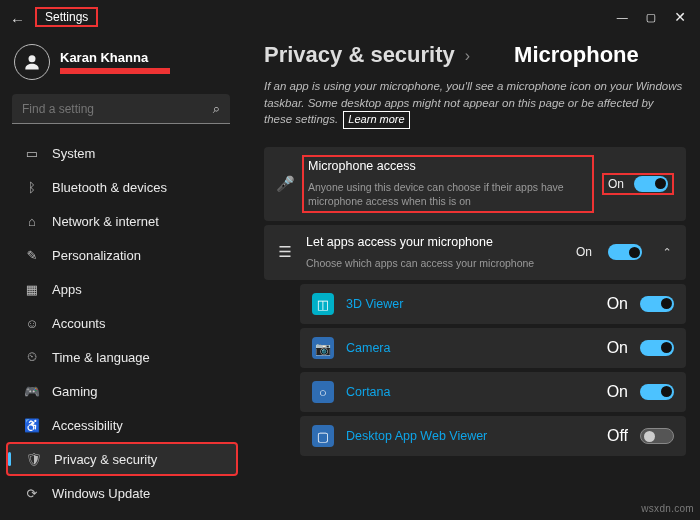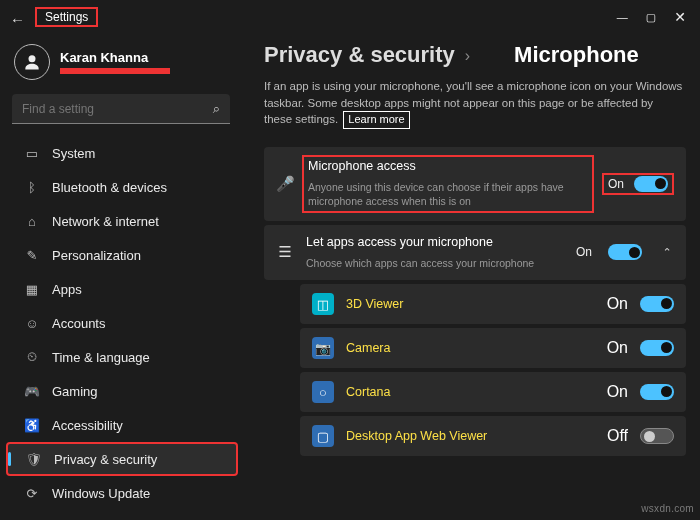--- a/index.html
+++ b/index.html
@@ -39,21 +39,21 @@
   .side-item .ic { width: 16px; height: 16px; display: flex; align-items: center; justify-content: center; font-size: 13px; color: #bbb; }
   .side-item.redbox { border: 2px solid #e33; }
 
   
   .main { flex: 1; padding: 8px 14px 0 20px; overflow: hidden; position: relative; }
   .crumb { display: flex; align-items: baseline; gap: 10px; margin-bottom: 10px; }
   .crumb .p1 { font-size: 22px; font-weight: 600; color: #ddd; }
   .crumb .sep { color: #888; font-size: 16px; position: relative; top: -1px; }
   .crumb .p2 { font-size: 22px; font-weight: 600; color: #fff; margin-left: 34px; }
 
-  .desc { font-size: 11.5px; color: #bcbcbc; line-height: 1.45; margin-bottom: 18px; max-width: 420px; }
+  .desc { font-size: 11.5px; color: #bcbcbc; line-height: 1.45; margin-bottom: 18px; max-width: 420px; font-style: italic; }
   .learn { display: inline-block; border: 1.5px solid #fff; color: #fff; padding: 0 4px; font-size: 11px; margin-left: 2px; }
 
   .setting-card { background: #2b2b2b; border-radius: 4px; margin-bottom: 4px; display: flex; align-items: center; padding: 10px 12px; gap: 12px; }
   .setting-card .lead-ic { width: 18px; font-size: 15px; color: #ddd; text-align: center; }
   .setting-card .txt { flex: 1; }
   .setting-card .ttl { font-size: 12.5px; color: #fff; }
   .setting-card .sub { font-size: 10.5px; color: #9a9a9a; line-height: 1.3; margin-top: 8px; }
   .setting-card .state { font-size: 12px; color: #eee; margin-right: 4px; }
   .toggle { width: 34px; height: 16px; border-radius: 9px; position: relative; }
   .toggle.on { background: #4cc2ff; }
@@ -61,21 +61,21 @@
   .toggle .knob { width: 11px; height: 11px; border-radius: 50%; background: #111; position: absolute; top: 2.2px; }
   .toggle.on .knob { right: 2.5px; background: #111; }
   .toggle.off .knob { left: 2.5px; background: #ccc; }
   .chev { width: 14px; text-align: center; color: #ccc; font-size: 11px; margin-left: 6px; }
 
   .redcell { border: 2px solid #e33; padding: 2px 4px; margin: -2px -4px; }
   .redbox-inline { border: 2px solid #e33; padding: 1px 4px; display: inline-flex; align-items: center; gap: 6px; }
 
   .app-row { background: #2b2b2b; border-radius: 4px; margin: 0 0 4px 36px; display: flex; align-items: center; padding: 9px 12px; gap: 12px; }
   .app-ic { width: 22px; height: 22px; border-radius: 4px; display: flex; align-items: center; justify-content: center; font-size: 13px; }
-  .app-row .name { flex: 1; font-size: 12.5px; color: #fde047; }
+  .app-row .name { flex: 1; font-size: 12.5px; color: #0ea5e9; }
 
   .watermark { position: absolute; right: 6px; bottom: 6px; font-size: 10px; color: #7a7a7a; letter-spacing: 0.3px; }
 </style>
 </head>
 <body>
 
 <div class="titlebar">
   <div class="titlebar-left">
     <span class="back-arrow">←</span>
     <span class="title-box">Settings</span>

